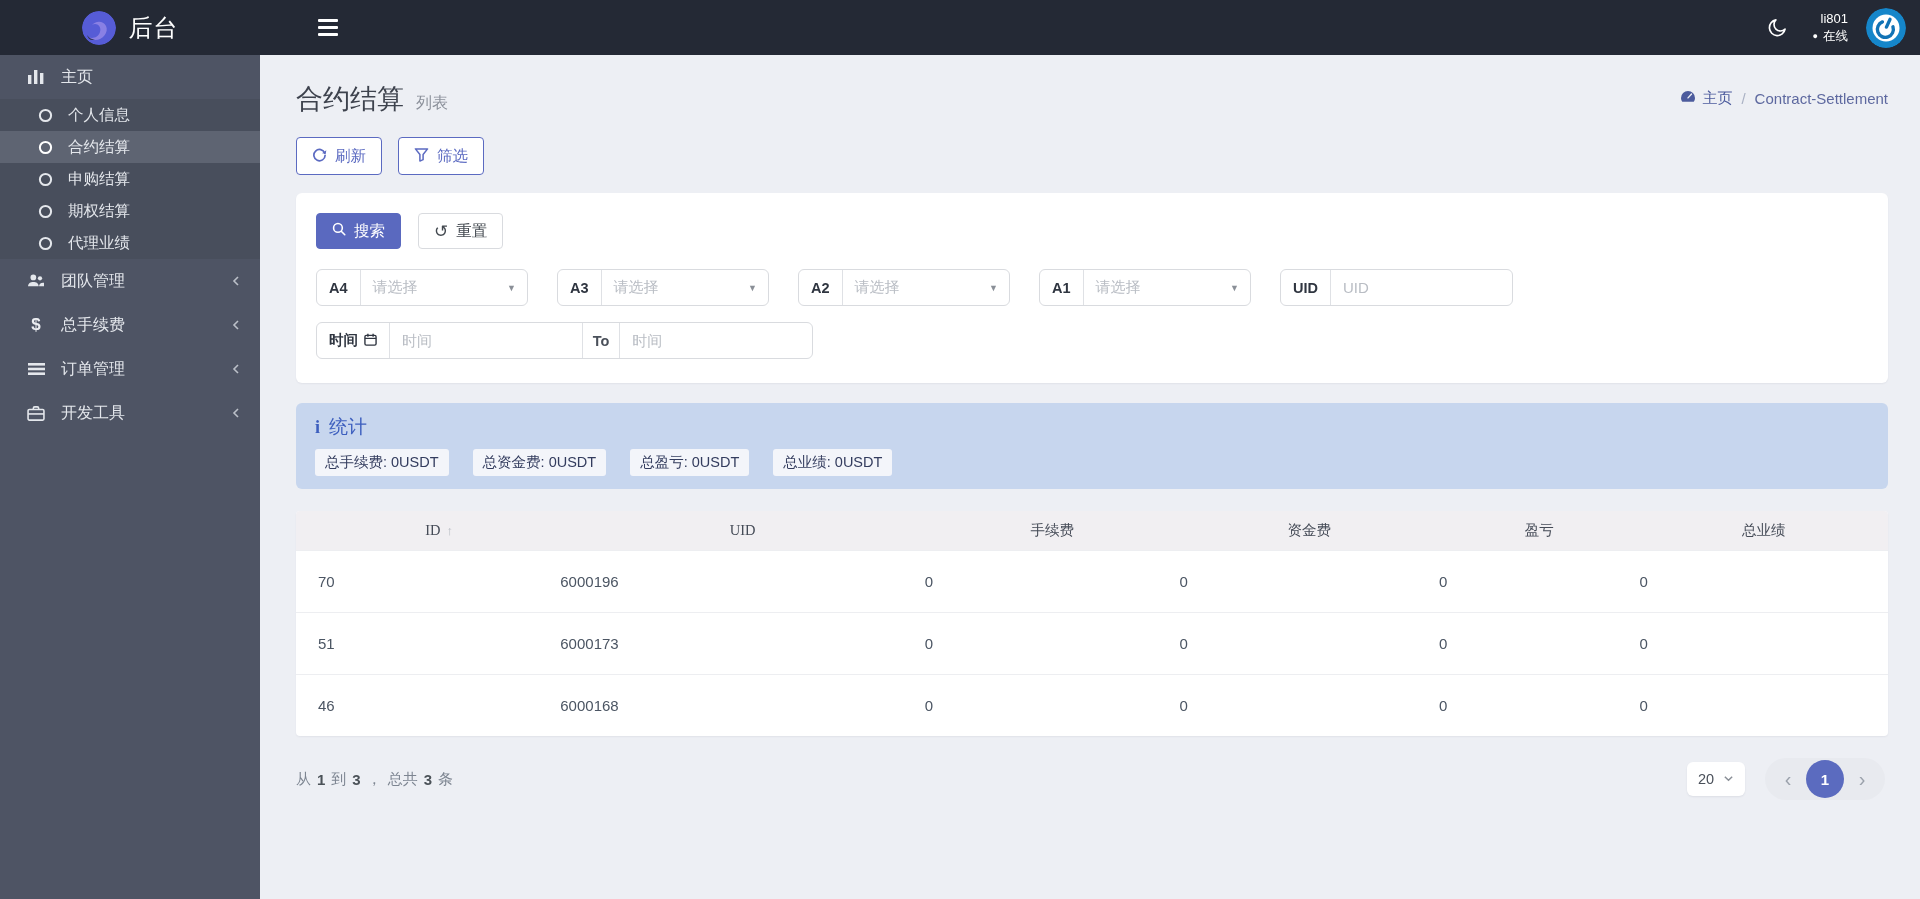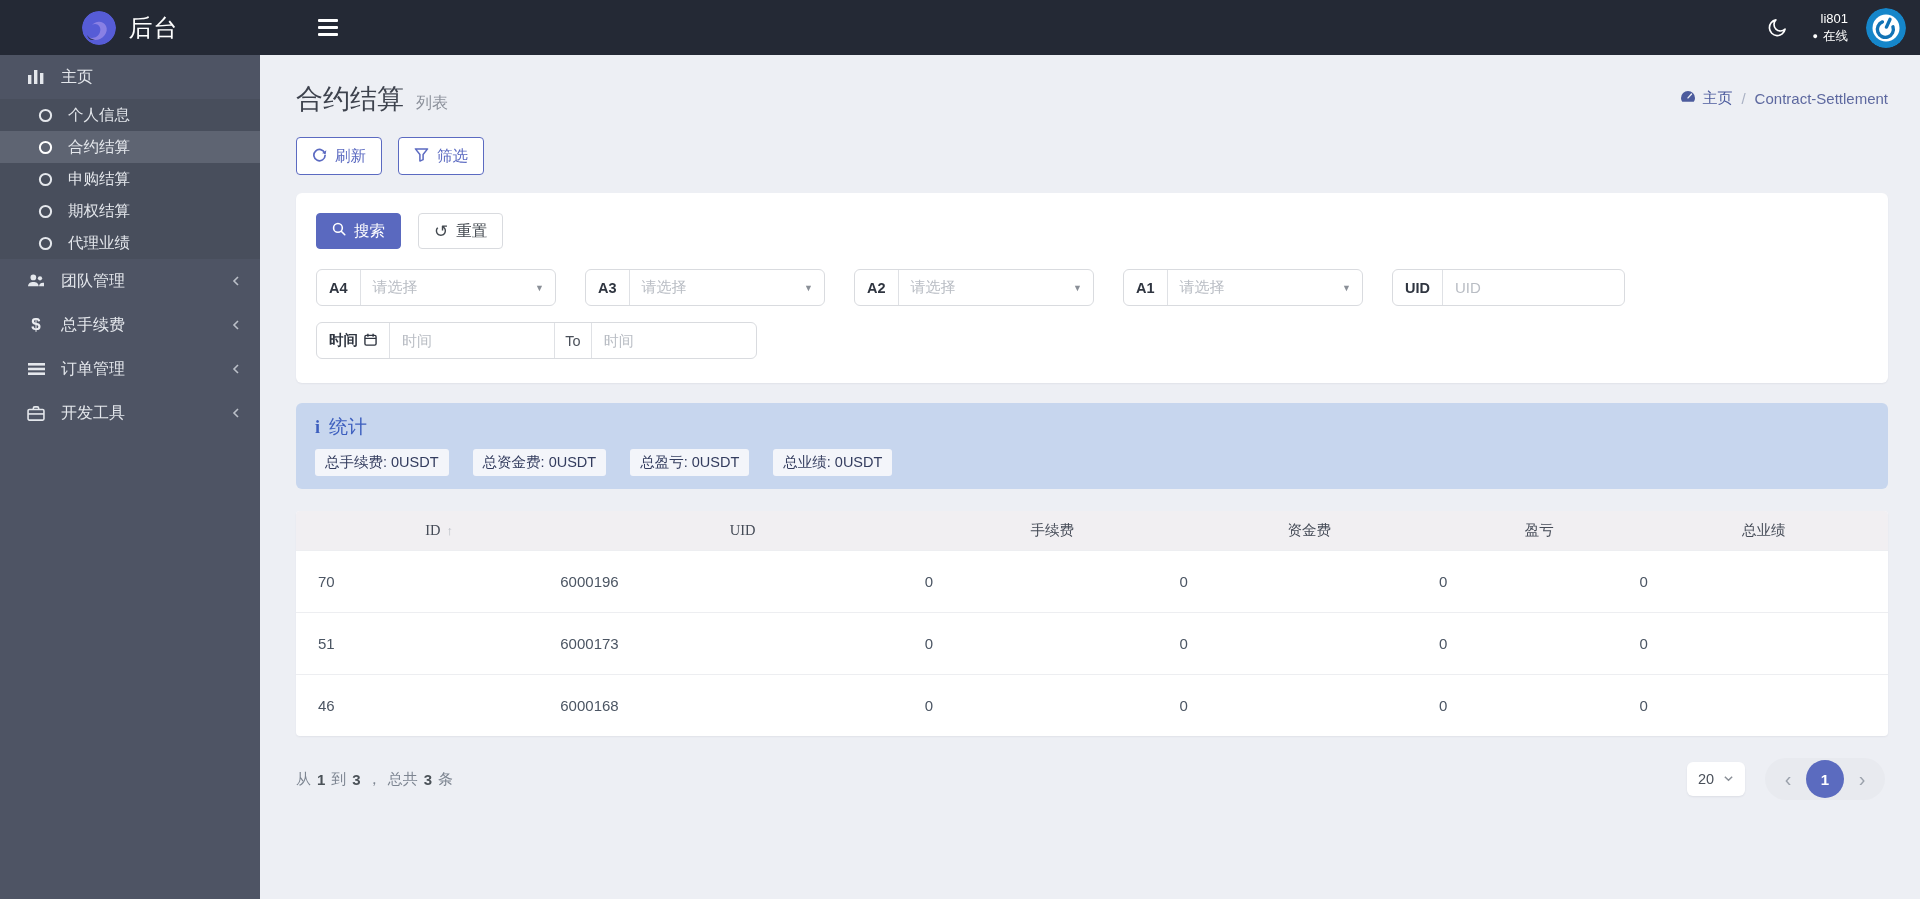--- a/index.html
+++ b/index.html
@@ -47,31 +47,31 @@
   .btn-outline { display:inline-flex; align-items:center; gap:8px; height:38px; padding:0 15px; background:#fff; border:1px solid #5b6ac1; color:#5b6ac1; border-radius:4px; font-size:15.5px; cursor:pointer; }
 
   .card { background:#fff; border-radius:6px; box-shadow:0 1px 2px rgba(30,40,70,.06); }
   .search-card { margin-top:18px; padding:20px 20px 24px 20px; }
   .btn-row { display:flex; gap:17px; }
   .btn-primary { display:inline-flex; align-items:center; gap:8px; height:36px; padding:0 15px; background:#5a69bf; border:1px solid #5a69bf; color:#fff; border-radius:4px; font-size:15.5px; cursor:pointer; }
   .btn-plain { display:inline-flex; align-items:center; gap:8px; height:36px; padding:0 15px; background:#fff; border:1px solid #d9dbdf; color:#42484f; border-radius:4px; font-size:15.5px; cursor:pointer; }
   .reset-glyph { font-size:17px; line-height:1; }
 
   .filter-row { display:flex; gap:29px; margin-top:20px; }
-  .combo { width:240px; height:37px; border:1px solid #d9dbdf; border-radius:6px; display:flex; align-items:center; background:#fff; cursor:pointer; }
+  .combo { width:212px; height:37px; border:1px solid #d9dbdf; border-radius:6px; display:flex; align-items:center; background:#fff; cursor:pointer; }
   .combo .pfx { padding:0 12px; font-size:14.5px; font-weight:bold; color:#2f3540; border-right:1px solid #dfe1e5; height:100%; display:flex; align-items:center; }
   .combo .ph { padding:0 12px; font-size:15px; color:#b9bdc4; flex:1; }
   .combo .caret { padding-right:11px; color:#8a8f97; font-size:9px; }
   .input-group { width:233px; height:37px; border:1px solid #d9dbdf; border-radius:6px; display:flex; align-items:center; background:#fff; }
   .input-group .pfx { padding:0 12px; font-size:14.5px; font-weight:bold; color:#2f3540; border-right:1px solid #dfe1e5; height:100%; display:flex; align-items:center; gap:6px; }
   .input-group input { border:none; outline:none; flex:1; min-width:0; padding:0 12px; font-size:15px; color:#3a404a; background:transparent; font-family:inherit; }
   .input-group input::placeholder { color:#b9bdc4; }
   .time-row { margin-top:16px; }
-  .time-group { width:441px; }
-  .time-group .to-box { font-size:14.5px; color:#4a505a; padding:0 10px; border-left:1px solid #dfe1e5; border-right:1px solid #dfe1e5; height:100%; display:flex; align-items:center; }
+  .time-group { width:497px; }
+  .time-group .to-box { font-size:14.5px; color:#4a505a; padding:0 10px; border-left:1px solid #dfe1e5; border-right:1px solid #dfe1e5; height:100%; display:flex; align-items:center;font-weight:bold; }
 
   .stats { margin-top:20px; background:#c7d6ee; border-radius:6px; padding:11px 19px 13px 19px; }
   .stats-title { display:flex; align-items:center; gap:9px; color:#3c5ebe; font-size:19px; }
   .stats-title .info-glyph { font-weight:800; font-family:"Liberation Serif","DejaVu Serif",serif; font-size:18px; }
   .badges { display:flex; gap:24px; margin-top:9px; }
   .badge { background:#f3f5fa; border-radius:3px; padding:4px 10px; font-size:14.5px; color:#333c5e; }
 
   .table-card { margin-top:22px; border-radius:4px; overflow:hidden; }
   table { width:100%; border-collapse:collapse; }
   col.c1{width:16.6%} col.c2{width:22.9%} col.c3{width:16%} col.c4{width:16.3%} col.c5{width:12.6%} col.c6{width:15.6%}

